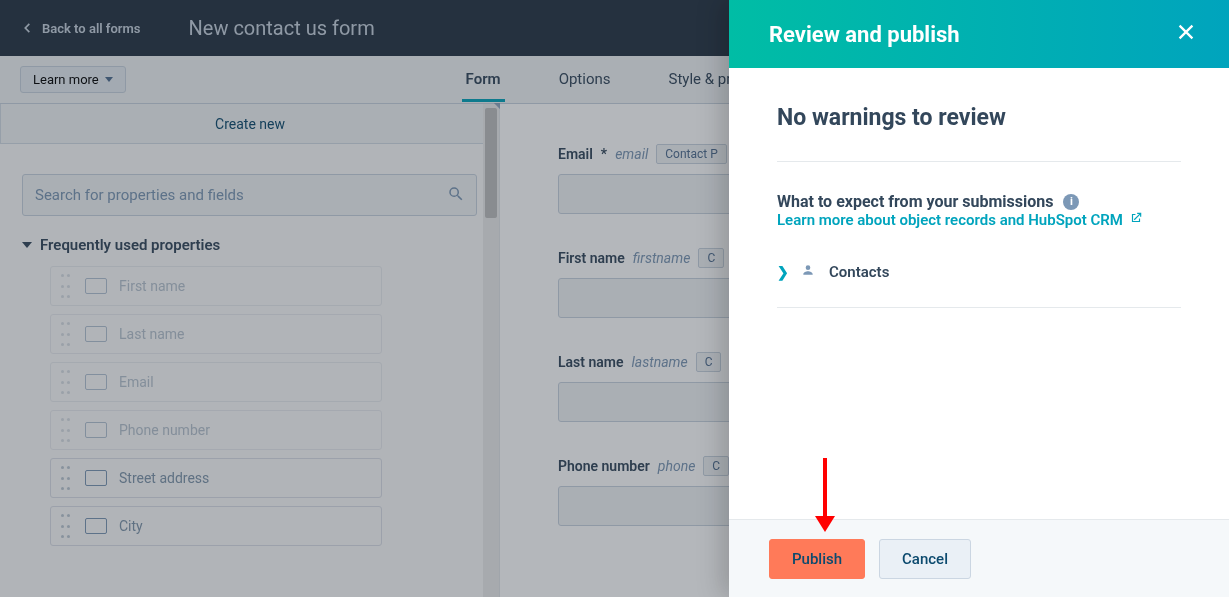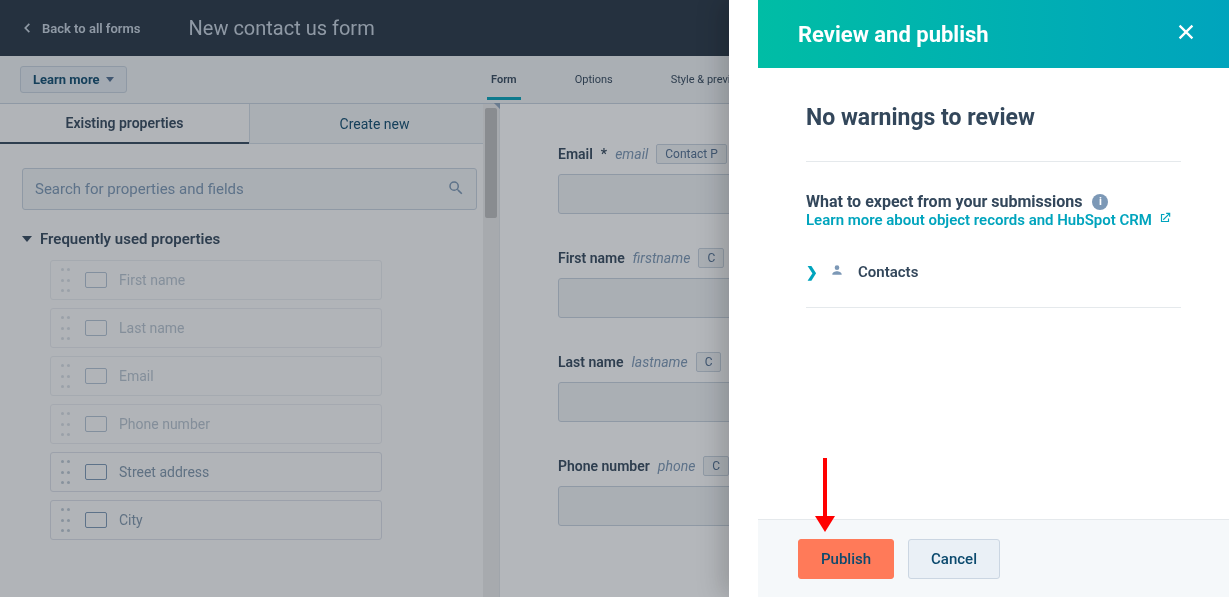--- a/index.html
+++ b/index.html
@@ -10,37 +10,37 @@
   .overlay-dim { position:absolute; inset:0; background: rgba(40,50,60,0.35); pointer-events:none; z-index:5; }
 
   .topbar { height:56px; background:#253342; display:flex; align-items:center; color:#cbd6e2; padding:0 20px; gap:18px; }
   .back { display:flex; align-items:center; gap:8px; font-size:13px; font-weight:600;}
   .back svg{width:14px;height:14px;fill:#cbd6e2;}
   .title { font-size:20px; font-weight:400; color:#cbd6e2; margin-left:30px;}
   .title-pencil{ margin-left:auto; }
   .title-pencil svg{width:18px;height:18px;fill:#cbd6e2;}
 
   .toolbar { height:48px; background:#f5f8fa; border-bottom:1px solid #cbd6e2; display:flex; align-items:center; }
-  .learn { margin-left:20px; background:#eaf0f6; border:1px solid #cbd6e2; color:#0c4a6e; font-size:13px; padding:5px 12px; border-radius:3px; display:flex; align-items:center; gap:6px;font-weight:bold;}
+  .learn { margin-left:20px; background:#eaf0f6; border:1px solid #cbd6e2; color:#000000; font-size:13px; padding:5px 12px; border-radius:3px; display:flex; align-items:center; gap:6px;}
   .learn .caret{width:0;height:0;border-left:4px solid transparent;border-right:4px solid transparent;border-top:5px solid #506e91;}
-  .tabs { margin:0 auto; display:flex; gap:50px; font-size:11px; color:#33475b;}
+  .tabs { margin:0 auto; display:flex; gap:50px; font-size:15px; color:#33475b;}
   .tab { padding:13px 4px 11px; }
   .tab.active{ color:#33475b; font-weight:600; border-bottom:3px solid #00a4bd;}
 
   .body { position:absolute; top:104px; bottom:0; left:0; right:0; display:flex; }
   
   .sidebar { width:500px; border-right:1px solid #e5e9ec; position:relative; background:#fff;}
   .sb-tabs{ display:flex; height:40px; }
   .sb-tab{ flex:1; display:flex;align-items:center;justify-content:center; font-size:14px;color:#0c4a6e; border-bottom:1px solid #d6dfe8;}
   .sb-tab.active{ font-weight:600; color:#33475b; border-bottom:2px solid #33475b; background:#fff;}
   .sb-tab:not(.active){ background:#f5f8fa; border-left:1px solid #d6dfe8;}
   .sb-scroll{ position:absolute; right:0; top:0; width:16px; bottom:0; background:#f1f1f1;}
   .sb-thumb{ position:absolute; left:2px; right:2px; top:4px; height:110px; background:#c1c1c1; border-radius:2px;}
 
-  .search-wrap{ margin:24px 22px 20px; position:relative;text-decoration:underline;}
+  .search-wrap{ margin:30px 22px 20px; position:relative;text-decoration:underline;}
   .search{ width:100%; height:42px; border:1px solid #cbd6e2; border-radius:3px; padding:0 40px 0 12px; font-size:15px; color:#506e91; background:#f5f8fa;}
   .search::placeholder{color:#7c98b6;}
   .search-icon{ position:absolute; right:12px; top:11px; width:18px;height:18px; fill:#7c98b6;}
 
   .freq-header{ margin:18px 22px 12px; display:flex; align-items:center; gap:8px; font-size:15px; color:#33475b; font-weight:600;}
   .freq-header .caret2{width:0;height:0;border-left:5px solid transparent;border-right:5px solid transparent;border-top:6px solid #33475b;}
 
   .prop-list{ margin:0 0 0 50px; }
   .prop{ width:332px; height:40px; border:1px solid #dfe3eb; border-radius:3px; background:#fff; margin-bottom:8px; display:flex; align-items:center; gap:12px; padding:0 10px; font-size:14px; color:#8097ad;}
   .prop .handle{ width:12px; height:24px; display:flex; flex-direction:column; justify-content:space-between; opacity:.5;}
@@ -51,21 +51,21 @@
 
   
   .preview{ flex:1; padding:40px 40px 0 58px; overflow:hidden;}
   .field{ margin-bottom:34px;}
   .flabel{ font-size:14px; color:#33475b; font-weight:600; display:flex; align-items:center; gap:8px;}
   .flabel .internal{ font-style:italic; font-weight:400; color:#7c98b6;}
   .flabel .chip{ font-style:normal; font-weight:400; font-size:12px; border:1px solid #cbd6e2; background:#f5f8fa; color:#506e91; padding:2px 8px; border-radius:2px;}
   .finput{ margin-top:10px; width:300px; height:40px; border:1px solid #cbd6e2; border-radius:3px; background:#f5f8fa;}
 
   
-  .panel { position:absolute; top:0; right:0; width:500px; height:100%; background:#fff; z-index:10; box-shadow:-8px 0 24px rgba(0,0,0,.18); display:flex; flex-direction:column;padding-left:29px;}
+  .panel { position:absolute; top:0; right:0; width:500px; height:100%; background:#fff; z-index:10; box-shadow:-8px 0 24px rgba(0,0,0,.18); display:flex; flex-direction:column;}
   .panel-head{ height:68px; background:linear-gradient(90deg,#00bda5,#00a4bd); color:#fff; display:flex; align-items:center; justify-content:space-between; padding:0 32px 0 40px;}
   .panel-head h2{ font-size:22px; font-weight:700;}
   .close-x svg{ width:22px;height:22px; stroke:#fff; stroke-width:2.5; fill:none;}
 
   .panel-body{ flex:1; padding:36px 48px 0; overflow:auto;}
   .nowarn{ font-size:23px; font-weight:700; color:#33475b; padding-bottom:30px; border-bottom:1px solid #e5e9ec;}
   .expect{ margin-top:30px; font-size:16px; font-weight:700; color:#33475b; display:flex; align-items:center; gap:10px;}
   .info-icon{ width:16px;height:16px;border-radius:50%;background:#7c98b6;color:#fff;font-size:11px;display:flex;align-items:center;justify-content:center;font-weight:700;}
   .learn-link{ margin-top:0; font-size:15px; font-weight:600; color:#00a4bd; display:flex; align-items:center; gap:6px;}
   .ext-icon svg{width:14px;height:14px;fill:#00a4bd;}
@@ -113,21 +113,20 @@
       <div class="tab active">Form</div>
       <div class="tab">Options</div>
       <div class="tab">Style &amp; preview</div>
     </div>
     <div style="width:120px"></div>
   </div>
 
   <div class="body">
     <div class="sidebar">
       <div class="sb-tabs">
-        <div class="sb-tab active">Existing properties</div>
         <div class="sb-tab">Create new</div>
       </div>
       <div class="sb-scroll">
           <div class="sb-thumb"></div>
         </div>
 
       <div class="search-wrap">
         <input class="search" placeholder="Search for properties and fields" style="">
         <svg class="search-icon" viewBox="0 0 24 24">
             <path d="M15.5 14h-.79l-.28-.27A6.471 6.471 0 0016 9.5 6.5 6.5 0 109.5 16c1.61 0 3.09-.59 4.23-1.57l.27.28v.79l5 4.99L20.49 19l-4.99-5zM9.5 14A4.5 4.5 0 119.5 5a4.5 4.5 0 010 9z"></path>

